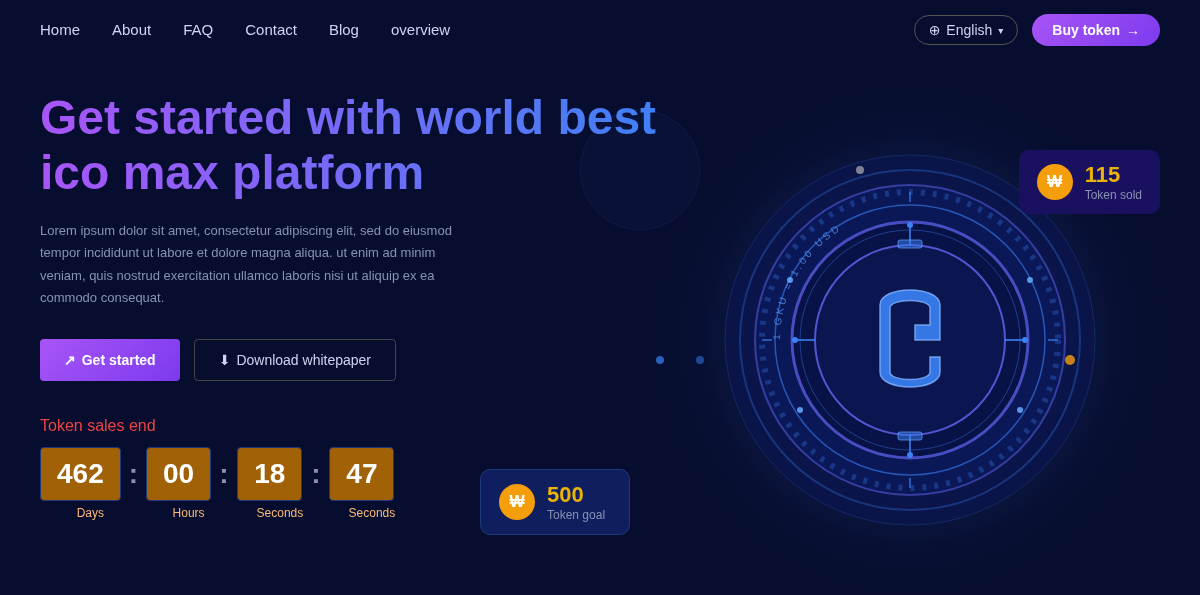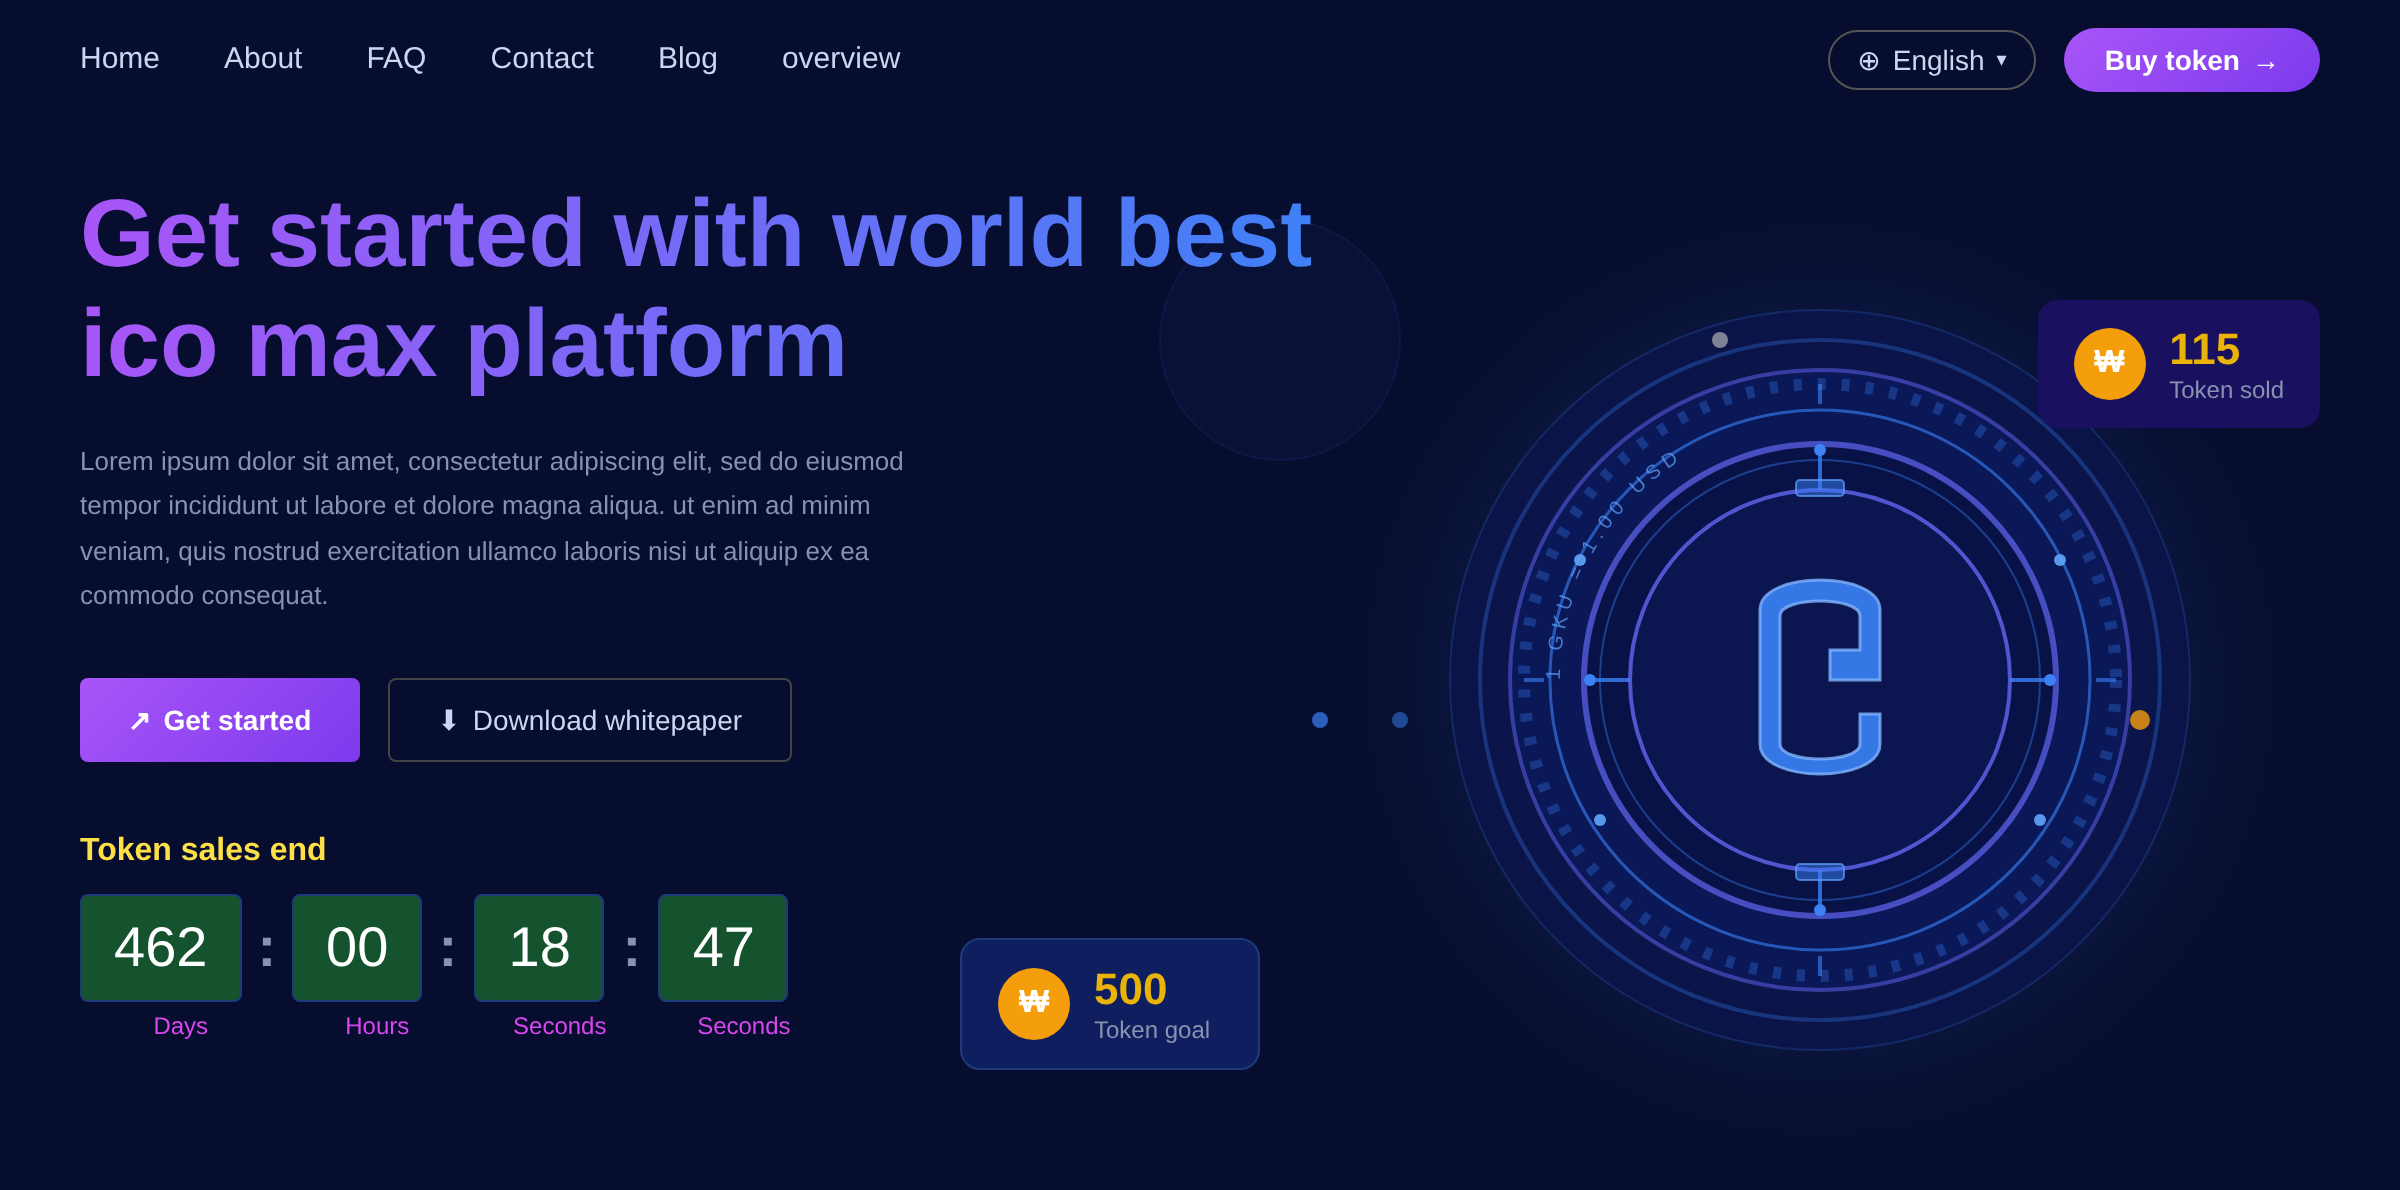--- a/index.html
+++ b/index.html
@@ -149,48 +149,48 @@
       font-size: 14px;
       cursor: pointer;
       display: flex;
       align-items: center;
       gap: 6px;
     }
 
     
     .countdown-label {
       font-size: 16px;
-      font-weight: 700;
-      color: #fde047;
+      font-weight: 400;
+      color: #ef4444;
       margin-bottom: 12px;
     }
     .countdown {
       display: flex;
       align-items: center;
       gap: 8px;
     }
     .count-block {
       display: flex;
       flex-direction: column;
       align-items: center;
     }
     .count-num {
-      background: #14532d;
+      background: #a16207;
       border: 1px solid #1e3a7a;
       border-radius: 4px;
       padding: 10px 16px;
       font-size: 28px;
-      font-weight: 400;
+      font-weight: 700;
       color: #fff;
       min-width: 64px;
       text-align: center;
     }
     .count-sub {
       font-size: 12px;
-      color: #d946ef;
+      color: #fdba74;
       margin-top: 5px;
       padding-left: 20px;
     }
     .colon {
       font-size: 28px;
       font-weight: 700;
       color: #8892b0;
       margin-bottom: 18px;
     }
 

